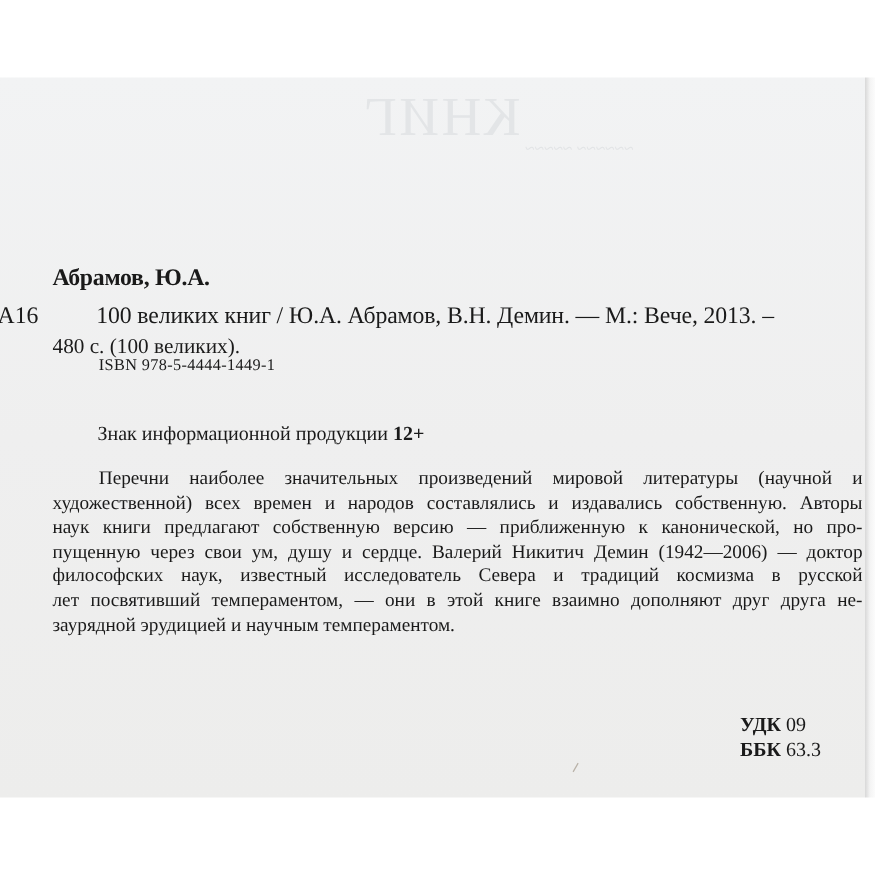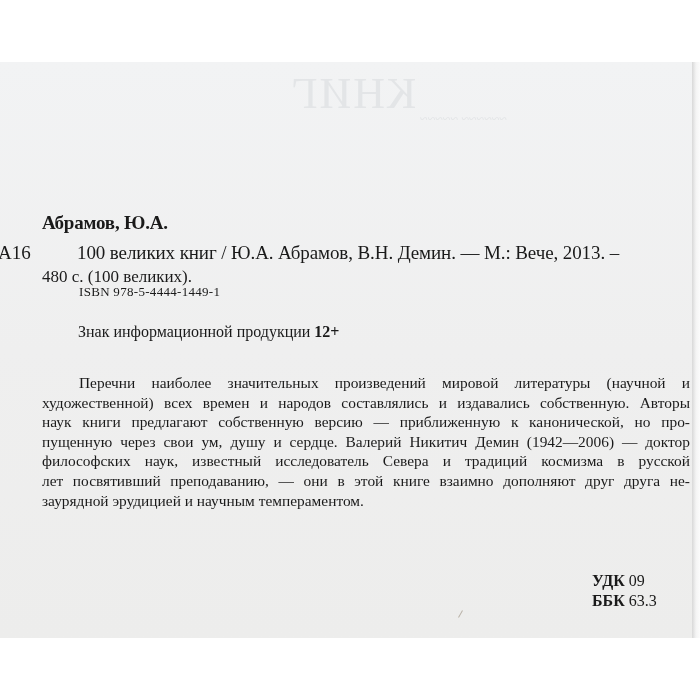--- a/index.html
+++ b/index.html
@@ -76,21 +76,21 @@
       font-size: 17px;
     }
     .isbn {
       left: 79px;
       top: 222px;
       font-size: 13px;
       letter-spacing: 0.3px;
     }
     .sign {
       left: 78px;
-      top: 261px;
+      top: 277px;
       font-size: 16px;
     }
     .sign b { font-weight: bold; }
     .para {
       position: absolute;
       left: 42px;
       top: 311px;
       width: 648px;
       font-size: 15.4px;
       line-height: 19.6px;
@@ -144,21 +144,21 @@
   <div class="abs sign">
     <span>Знак информационной продукции </span><b>12+</b>
   </div>
 
   <div class="para">
     <span class="ln first">Перечни наиболее значительных произведений мировой литературы (научной и</span>
     <span class="ln">художественной) всех времен и народов составлялись и издавались собственную. Авторы</span>
     <span class="ln">наук книги предлагают собственную версию — приближенную к канонической, но про-</span>
     <span class="ln">пущенную через свои ум, душу и сердце. Валерий Никитич Демин (1942—2006) — доктор</span>
     <span class="ln">философских наук, известный исследователь Севера и традиций космизма в русской</span>
-    <span class="ln">лет посвятивший преподаванию, — они в этой книге взаимно дополняют друг друга не-</span>
+    <span class="ln">лет посвятивший темпераментом, — они в этой книге взаимно дополняют друг друга не-</span>
     <span class="ln last">заурядной эрудицией и научным темпераментом.</span>
   </div>
 
   <div class="abs udk">
     <span class="k">УДК</span><span> 09</span>
   </div>
   <div class="abs bbk">
     <span class="k">ББК</span><span> 63.3</span>
   </div>
 

